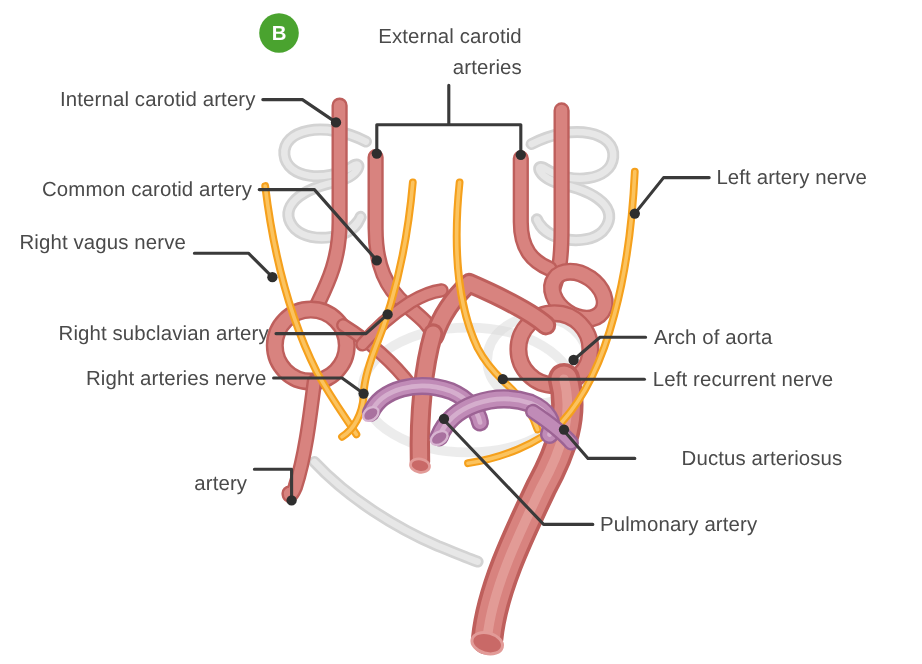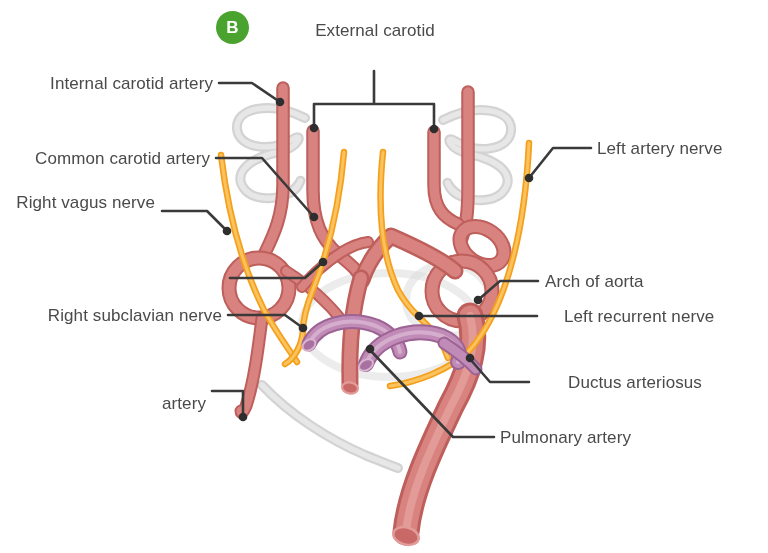--- a/index.html
+++ b/index.html
@@ -156,30 +156,32 @@
       <circle class="dot" cx="419" cy="316" r="4.3"></circle>
       <circle class="dot" cx="470" cy="358" r="4.3"></circle>
       <circle class="dot" cx="370" cy="349" r="4.3"></circle>
     </g>
   </svg>
 
   <div id="badge" title="B" style="background: rgb(74, 163, 47);">B</div>
 
   <div class="label center" style="left:375px;top:18px;">
     <span>External carotid</span>
+    <span>arteries</span>
   </div>
 
   <div class="label r" style="right:555px;top:83px;">Internal carotid artery</div>
   <div class="label r" style="right:558px;top:158px;">Common carotid artery</div>
   <div class="label r" style="right:613px;top:202px;">Right vagus nerve</div>
-  <div class="label r" style="right:546px;top:315px;">Right subclavian nerve</div>
+  <div class="label r" style="right:544px;top:278px;">Right subclavian artery</div>
+  <div class="label r" style="right:546px;top:315px;">Right arteries nerve</div>
 
   <div class="label r" style="right:562px;top:403px;">
     <span>artery</span>
   </div>
 
   <div class="label" style="left:597px;top:148px;">Left artery nerve</div>
   <div class="label" style="left:545px;top:281px;">Arch of aorta</div>
-  <div class="label" style="left:544px;top:316px;margin-left:20px;">Left recurrent nerve</div>
+  <div class="label" style="left:544px;top:316px;">Left recurrent nerve</div>
   <div class="label" style="left:568px;top:382px;">Ductus arteriosus</div>
   <div class="label" style="left:500px;top:437px;">Pulmonary artery</div>
 
 </div>
 
 </body></html>

